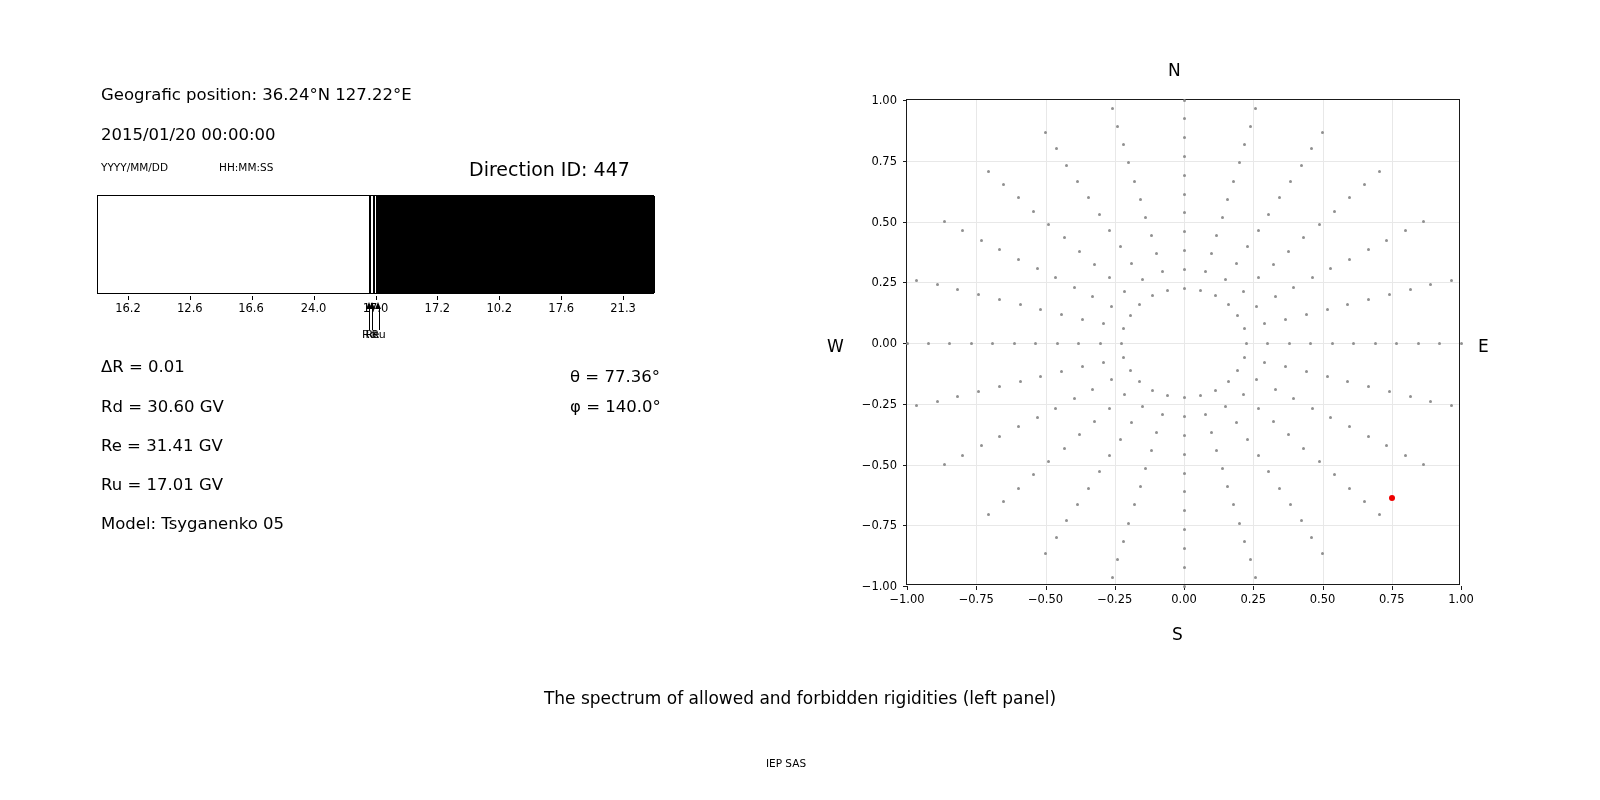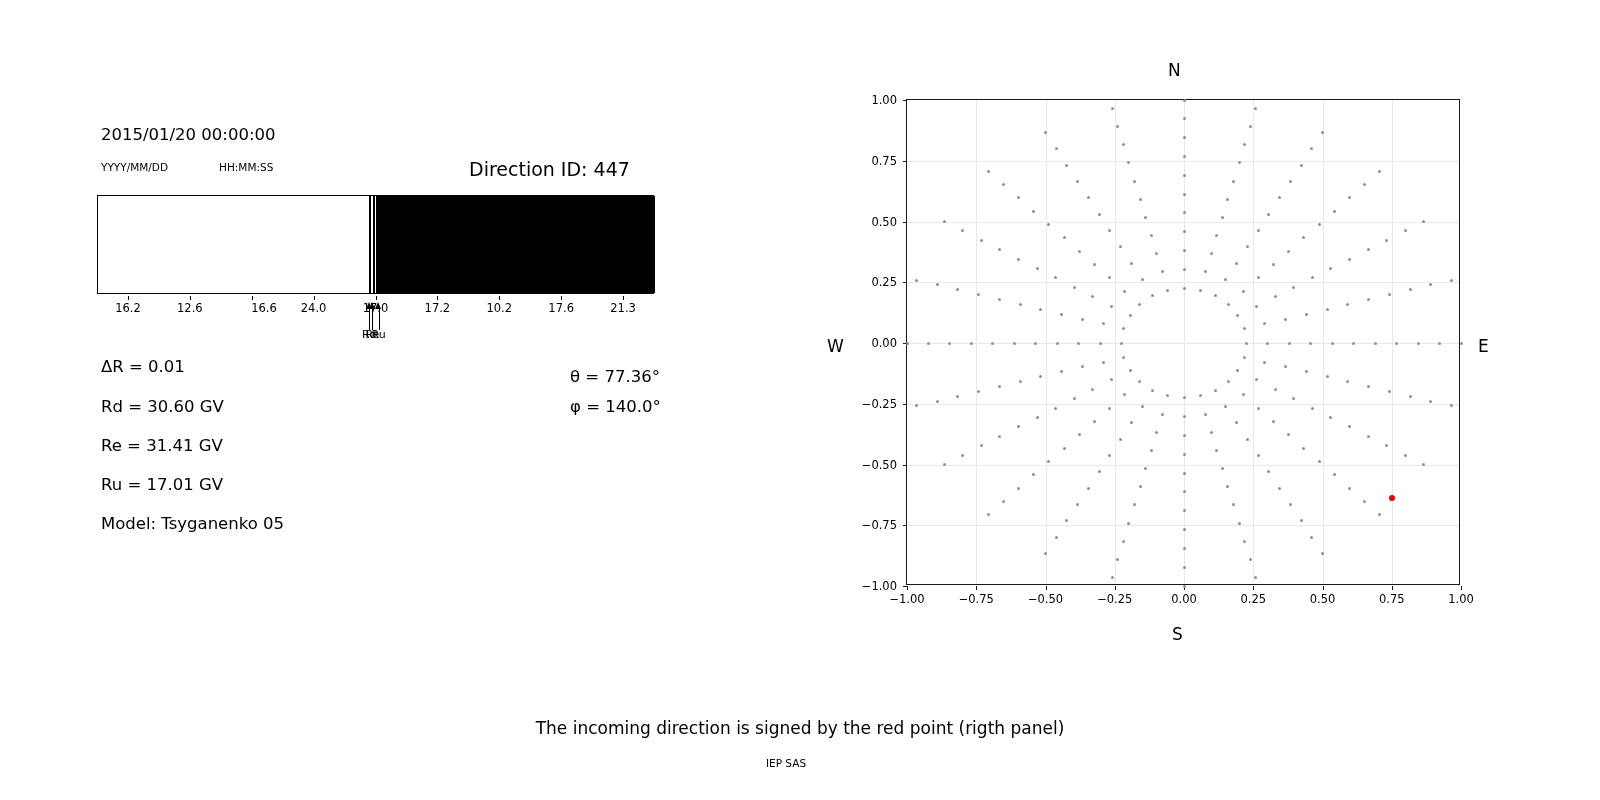--- a/index.html
+++ b/index.html
@@ -100,37 +100,38 @@
   .cap2 { position:absolute; left:800px; top:718px; transform:translateX(-50%);
           font-size:17px; white-space:nowrap; }
   .credit { position:absolute; left:786px; top:757px; transform:translateX(-50%);
             font-size:10.5px; white-space:nowrap; }
 </style>
 </head>
 <body>
 
 <div class="fig">
 
+  <div class="geo">Geografic position: 36.24°N 127.22°E</div>
   <div class="dt">2015/01/20 00:00:00</div>
   <div class="dtfmt1">YYYY/MM/DD</div>
   <div class="dtfmt2">HH:MM:SS</div>
   <div class="dirid">Direction ID: 447</div>
 
   <div class="spec-box" id="specbox">
       <div class="spec-bar" style="left: 271.383px; width: 1.85667px;"></div>
       <div class="spec-bar" style="left: 274.787px; width: 1.85667px;"></div>
       <div class="spec-bar" style="left: 278.191px; width: 278.809px;"></div>
     </div>
   <div class="spec-ticks" id="specticks">
       <div class="spec-tick" style="left: 30.9444px;"></div>
       <div class="spec-ticklabel" style="left: 30.9444px;">16.2</div>
       <div class="spec-tick" style="left: 92.8333px;"></div>
       <div class="spec-ticklabel" style="left: 92.8333px;">12.6</div>
       <div class="spec-tick" style="left: 154.722px;"></div>
-      <div class="spec-ticklabel" style="left: 167px; text-align: center;">16.6</div>
+      <div class="spec-ticklabel" style="left: 154px; text-align: center;">16.6</div>
       <div class="spec-tick" style="left: 216.611px;"></div>
       <div class="spec-ticklabel" style="left: 216.611px;">24.0</div>
       <div class="spec-tick" style="left: 278.5px;"></div>
       <div class="spec-ticklabel" style="left: 278.5px;">17.0</div>
       <div class="spec-tick" style="left: 340.389px;"></div>
       <div class="spec-ticklabel" style="left: 340.389px;">17.2</div>
       <div class="spec-tick" style="left: 402.278px;"></div>
       <div class="spec-ticklabel" style="left: 402.278px;">10.2</div>
       <div class="spec-tick" style="left: 464.167px;"></div>
       <div class="spec-ticklabel" style="left: 464.167px;">17.6</div>
@@ -479,16 +480,16 @@
       <div class="dot" style="left: 313.856px; top: 115.925px;"></div>
       <div class="dot" style="left: 319.412px; top: 97.734px;"></div>
       <div class="dot" style="left: 324.968px; top: 79.5432px;"></div>
       <div class="dot" style="left: 330.524px; top: 61.3524px;"></div>
       <div class="dot" style="left: 336.08px; top: 43.1616px;"></div>
       <div class="dot" style="left: 341.637px; top: 24.9708px;"></div>
       <div class="dot" style="left: 347.193px; top: 6.78002px;"></div>
       <div class="reddot" style="left: 482.304px; top: 395.034px; background: rgb(238, 0, 0);"></div>
     </div>
 
-  <div class="cap2">The incoming direction is signed by the red point (rigth panel)</div>
+  <div class="cap1">The spectrum of allowed and forbidden rigidities (left panel)</div>
   <div class="credit">IEP SAS</div>
 
 </div>
 
 </body></html>

